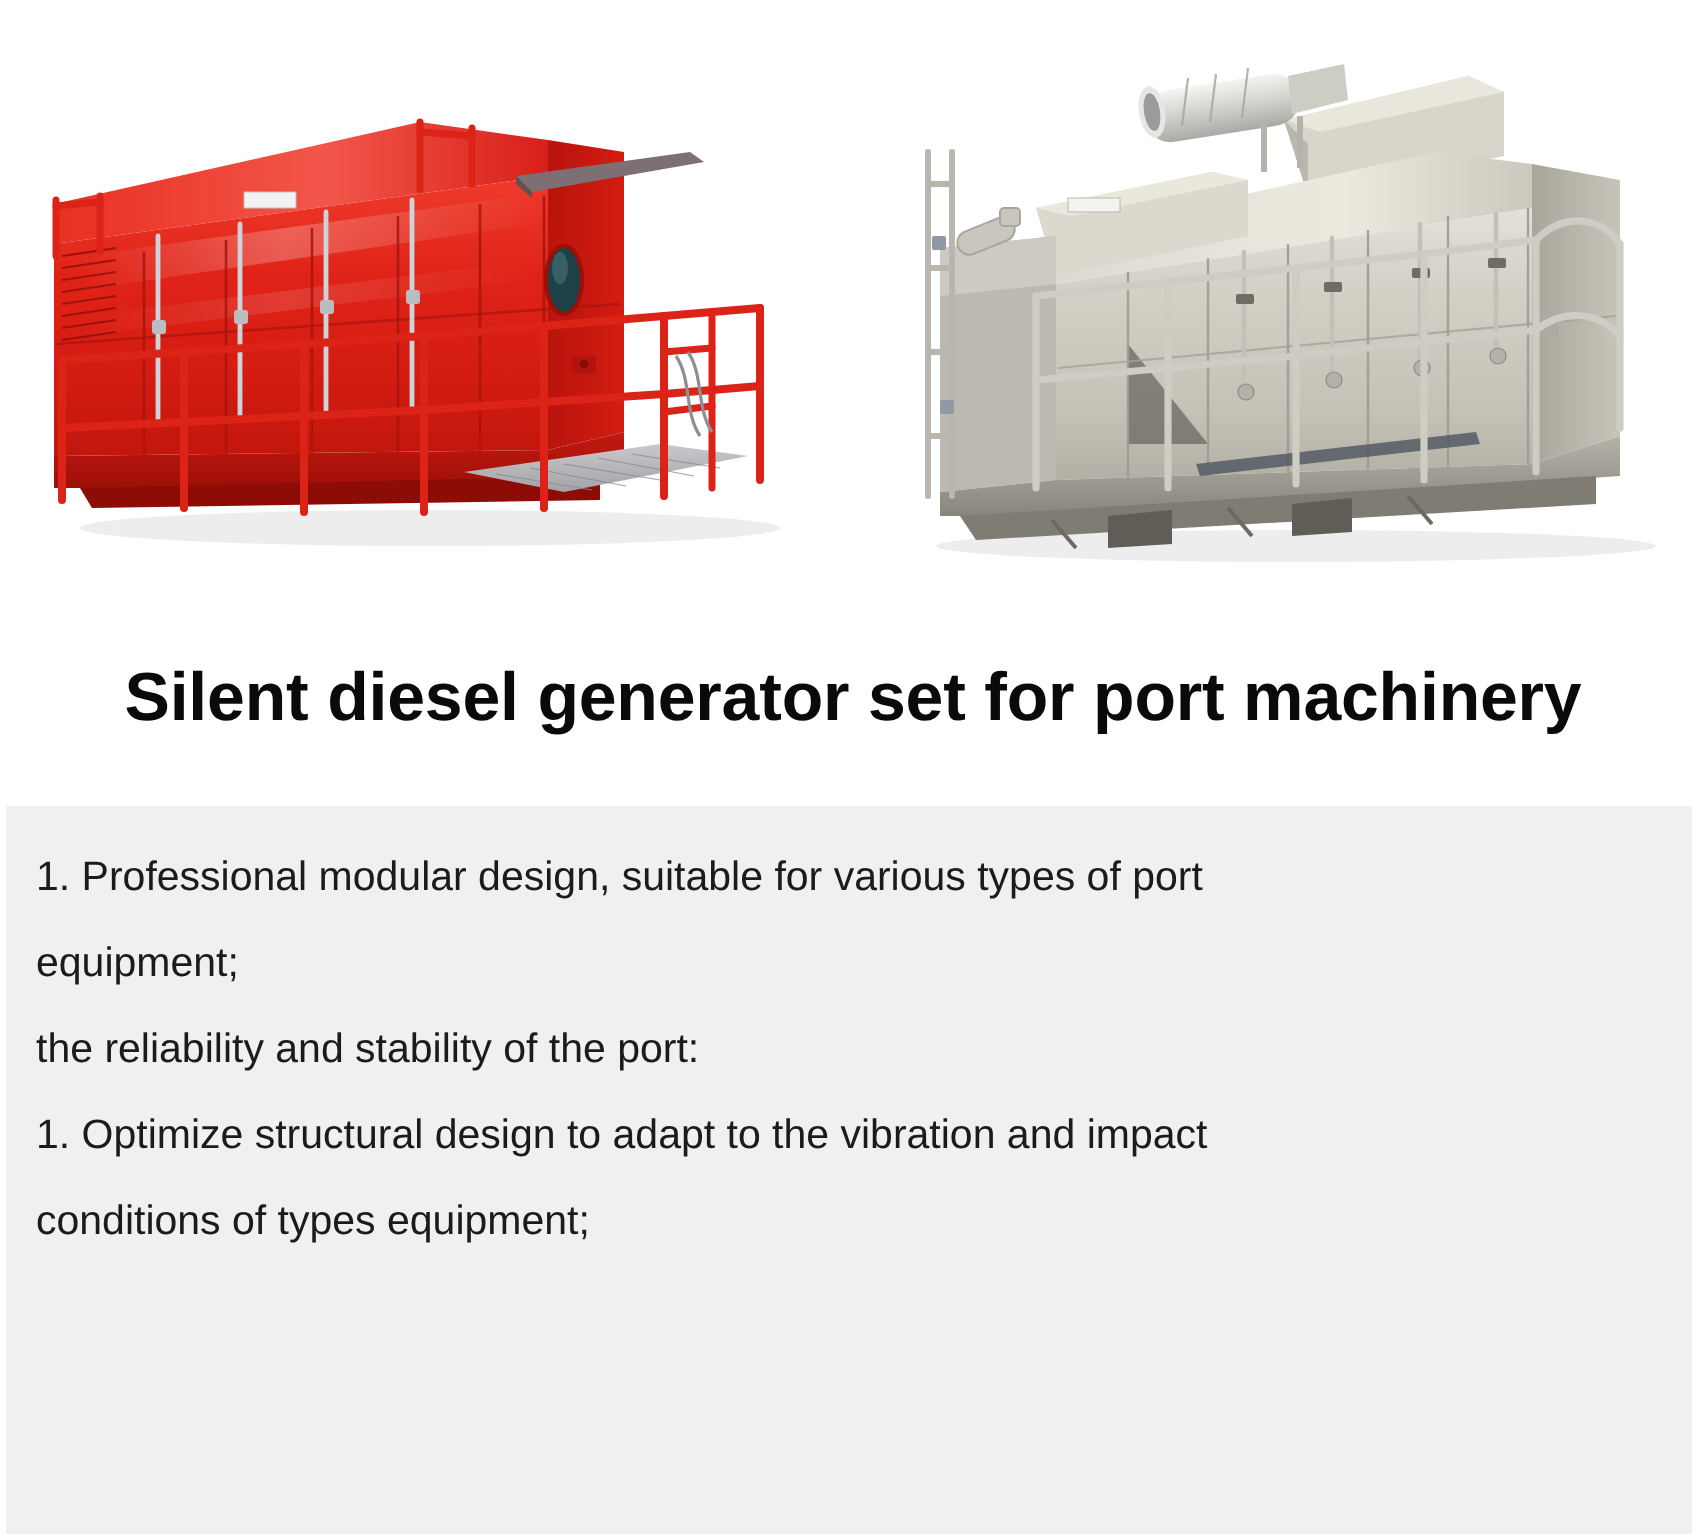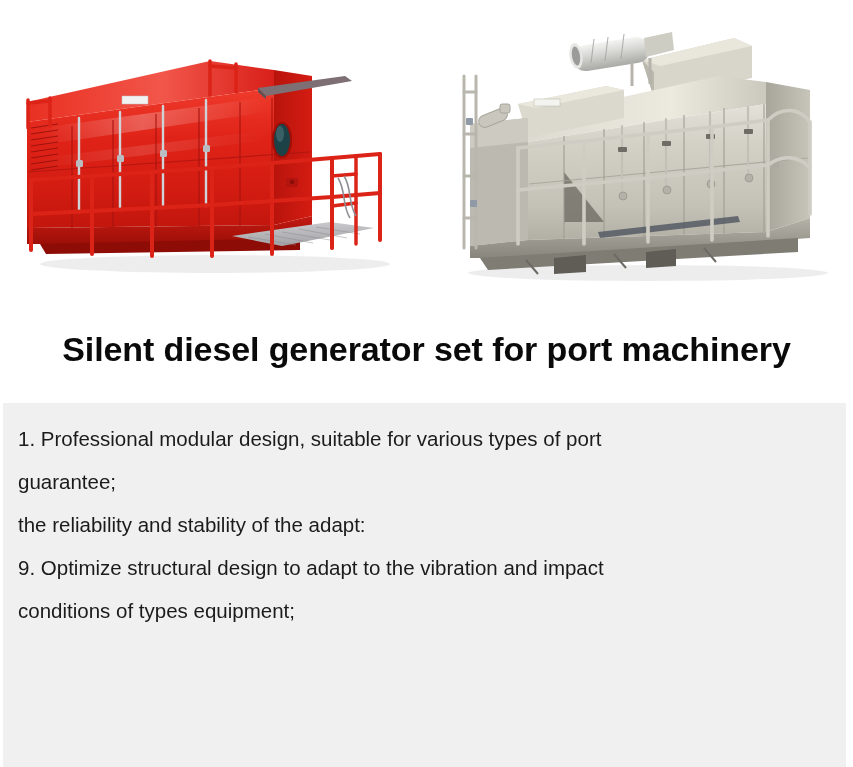--- a/index.html
+++ b/index.html
@@ -379,17 +379,17 @@
     </svg>
   </div>
 </div>
 
 <div class="title-block">
   <h1 class="product-title">Silent diesel generator set for port machinery</h1>
 </div>
 
 <div class="desc-panel">
   <div class="desc-line">1. Professional modular design, suitable for various types of port</div>
-  <div class="desc-line">guarantee;</div>
-  <div class="desc-line">the reliability and stability of the adapt:</div>
-  <div class="desc-line">9. Optimize structural design to adapt to the vibration and impact</div>
+  <div class="desc-line">equipment;</div>
+  <div class="desc-line">the reliability and stability of the port:</div>
+  <div class="desc-line">1. Optimize structural design to adapt to the vibration and impact</div>
   <div class="desc-line">conditions of types equipment;</div>
 </div>
 
 </body></html>

